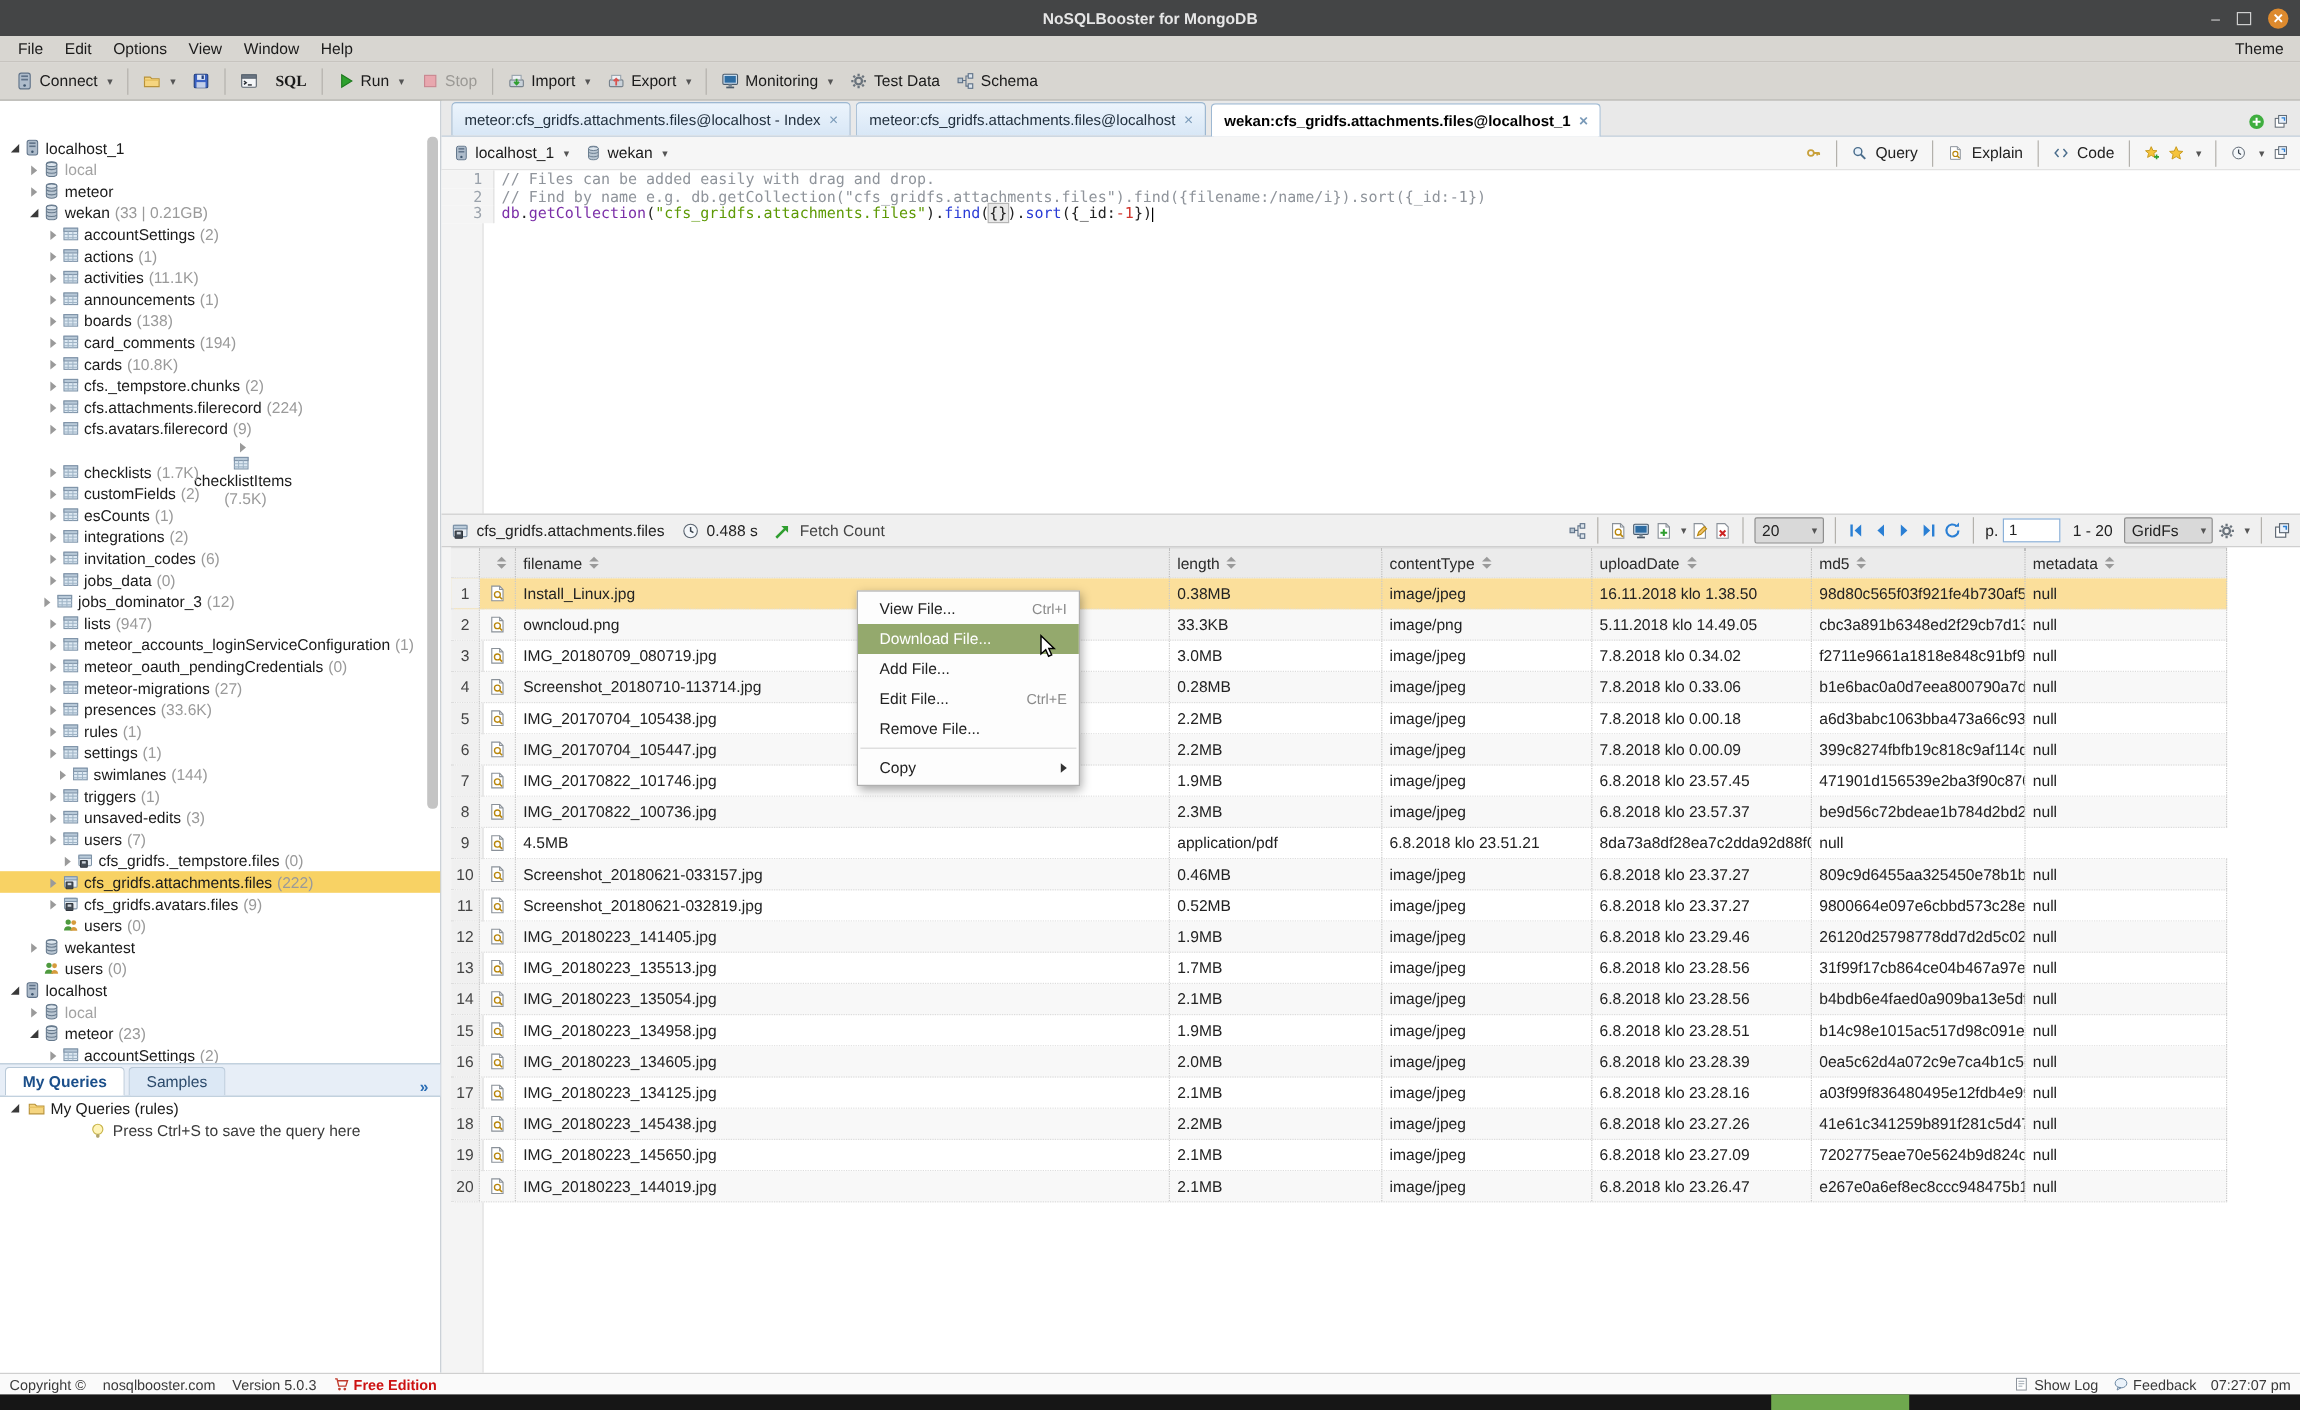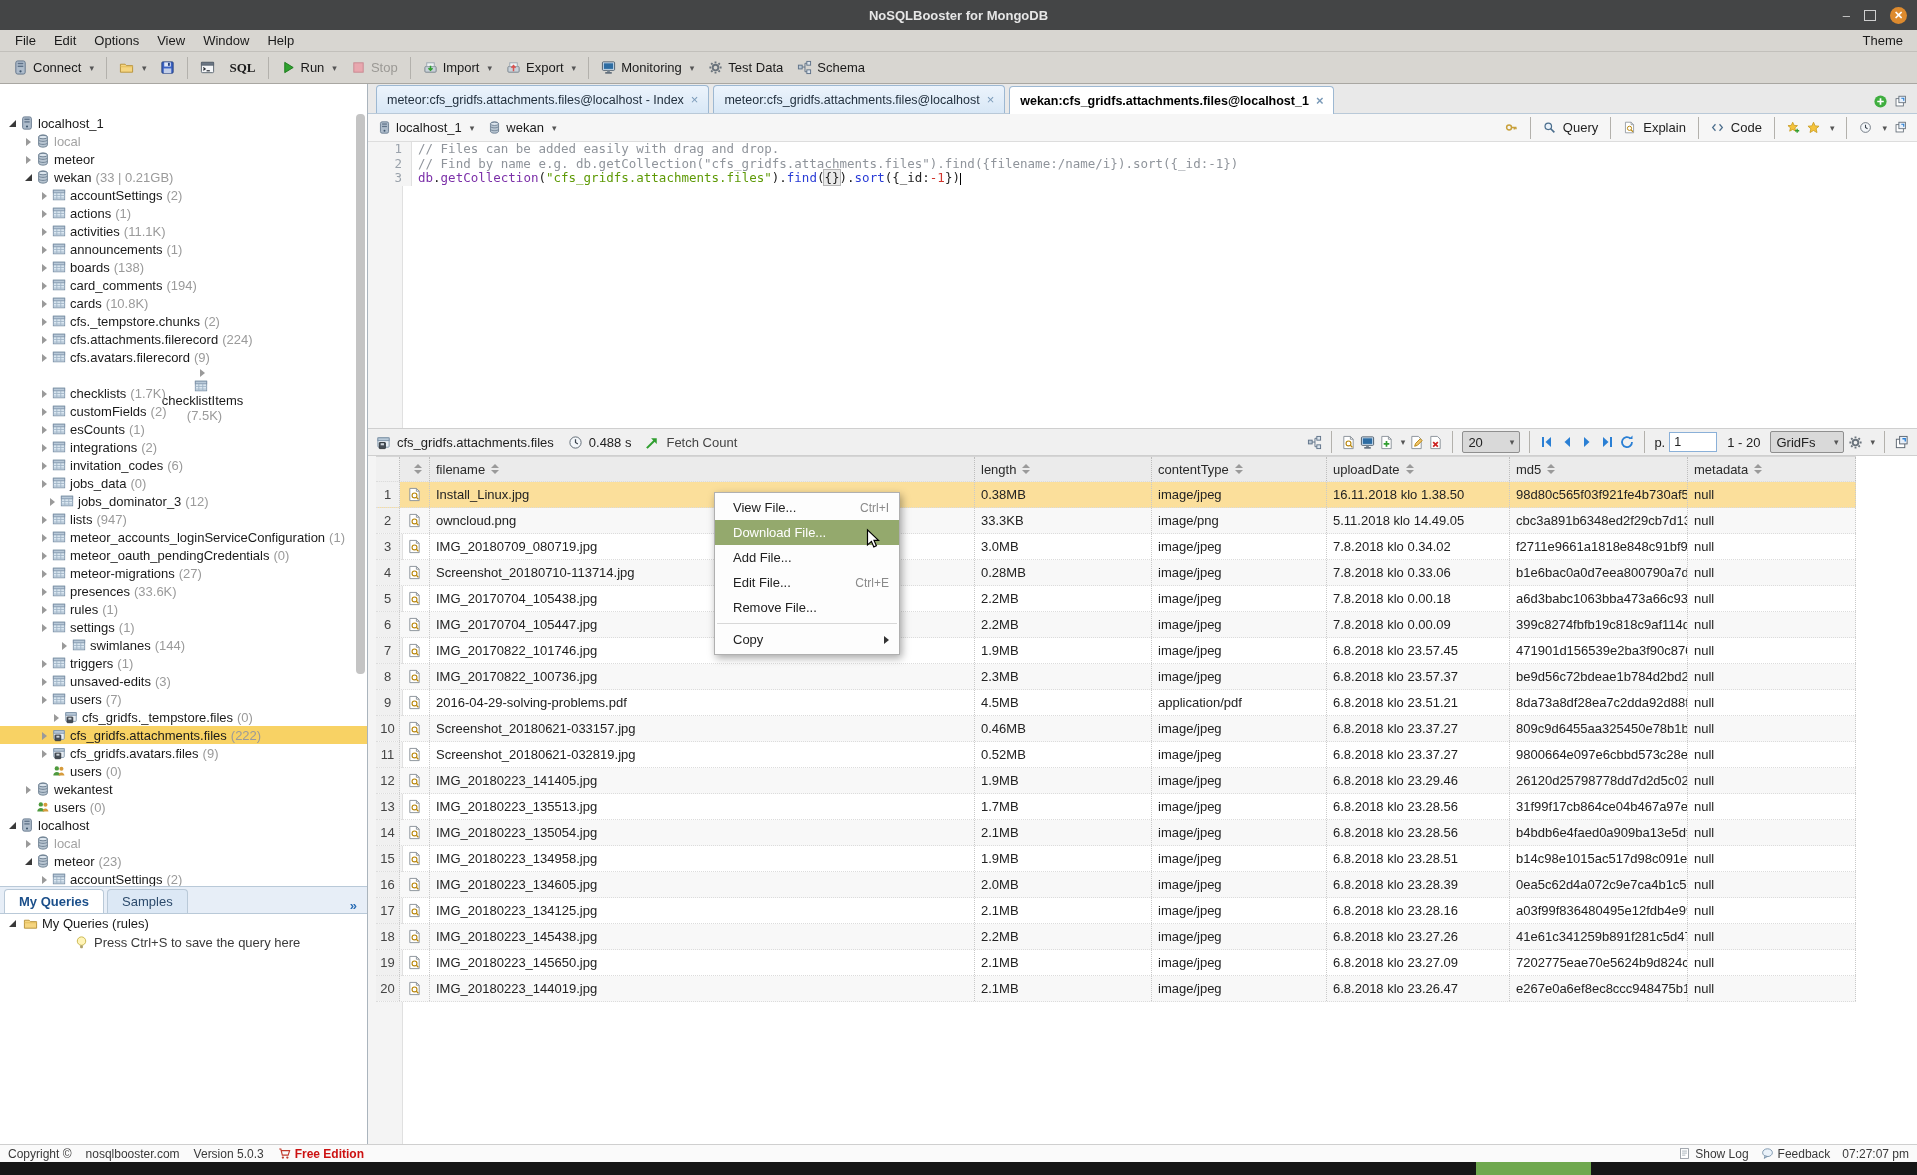--- a/index.html
+++ b/index.html
@@ -521,21 +521,21 @@
           <span class="svgi">
             <svg viewBox="0 0 16 16">
               <rect x="1.5" y="2.5" width="13" height="11" fill="#dce8f2" stroke="#7e93a8"></rect>
               <rect x="1.5" y="2.5" width="13" height="3" fill="#b9cad9" stroke="#7e93a8"></rect>
               <path d="M1.5 8.5h13M1.5 11.5h13M5.5 5.5v8M10 5.5v8" stroke="#9fb4c6" fill="none"></path>
             </svg>
           </span>
           <span class="tlabel">jobs_data</span>
           <span class="tcount">(0)</span>
         </div>
-        <div class="trow" style="padding-left: 46px;">
+        <div class="trow" style="padding-left: 33px;">
           <span class="exp closed"></span>
           <span class="svgi">
             <svg viewBox="0 0 16 16">
               <rect x="1.5" y="2.5" width="13" height="11" fill="#dce8f2" stroke="#7e93a8"></rect>
               <rect x="1.5" y="2.5" width="13" height="3" fill="#b9cad9" stroke="#7e93a8"></rect>
               <path d="M1.5 8.5h13M1.5 11.5h13M5.5 5.5v8M10 5.5v8" stroke="#9fb4c6" fill="none"></path>
             </svg>
           </span>
           <span class="tlabel">jobs_dominator_3</span>
           <span class="tcount">(12)</span>
@@ -617,21 +617,21 @@
           <span class="svgi">
             <svg viewBox="0 0 16 16">
               <rect x="1.5" y="2.5" width="13" height="11" fill="#dce8f2" stroke="#7e93a8"></rect>
               <rect x="1.5" y="2.5" width="13" height="3" fill="#b9cad9" stroke="#7e93a8"></rect>
               <path d="M1.5 8.5h13M1.5 11.5h13M5.5 5.5v8M10 5.5v8" stroke="#9fb4c6" fill="none"></path>
             </svg>
           </span>
           <span class="tlabel">settings</span>
           <span class="tcount">(1)</span>
         </div>
-        <div class="trow" style="padding-left: 58px;">
+        <div class="trow" style="padding-left: 46px;">
           <span class="exp closed"></span>
           <span class="svgi">
             <svg viewBox="0 0 16 16">
               <rect x="1.5" y="2.5" width="13" height="11" fill="#dce8f2" stroke="#7e93a8"></rect>
               <rect x="1.5" y="2.5" width="13" height="3" fill="#b9cad9" stroke="#7e93a8"></rect>
               <path d="M1.5 8.5h13M1.5 11.5h13M5.5 5.5v8M10 5.5v8" stroke="#9fb4c6" fill="none"></path>
             </svg>
           </span>
           <span class="tlabel">swimlanes</span>
           <span class="tcount">(144)</span>
@@ -1295,21 +1295,20 @@
           <div class="icoc">
             <span class="svgi">
               <svg viewBox="0 0 16 16">
                 <path d="M3 1.5h7l3 3V14.5H3z" fill="#fff" stroke="#8a9199"></path>
                 <path d="M10 1.5v3h3" fill="none" stroke="#8a9199"></path>
                 <circle cx="8" cy="9" r="2.6" fill="none" stroke="#b8860b" stroke-width="1.2"></circle>
                 <path d="M10 11l2.2 2.2" stroke="#b8860b" stroke-width="1.4"></path>
               </svg>
             </span>
           </div>
-          <div>2016-04-29-solving-problems.pdf</div>
           <div>4.5MB</div>
           <div>application/pdf</div>
           <div>6.8.2018 klo 23.51.21</div>
           <div>8da73a8df28ea7c2dda92d88f0c</div>
           <div>null</div>
         </div>
         <div class="grow">
           <div class="numc">10</div>
           <div class="icoc">
             <span class="svgi">

